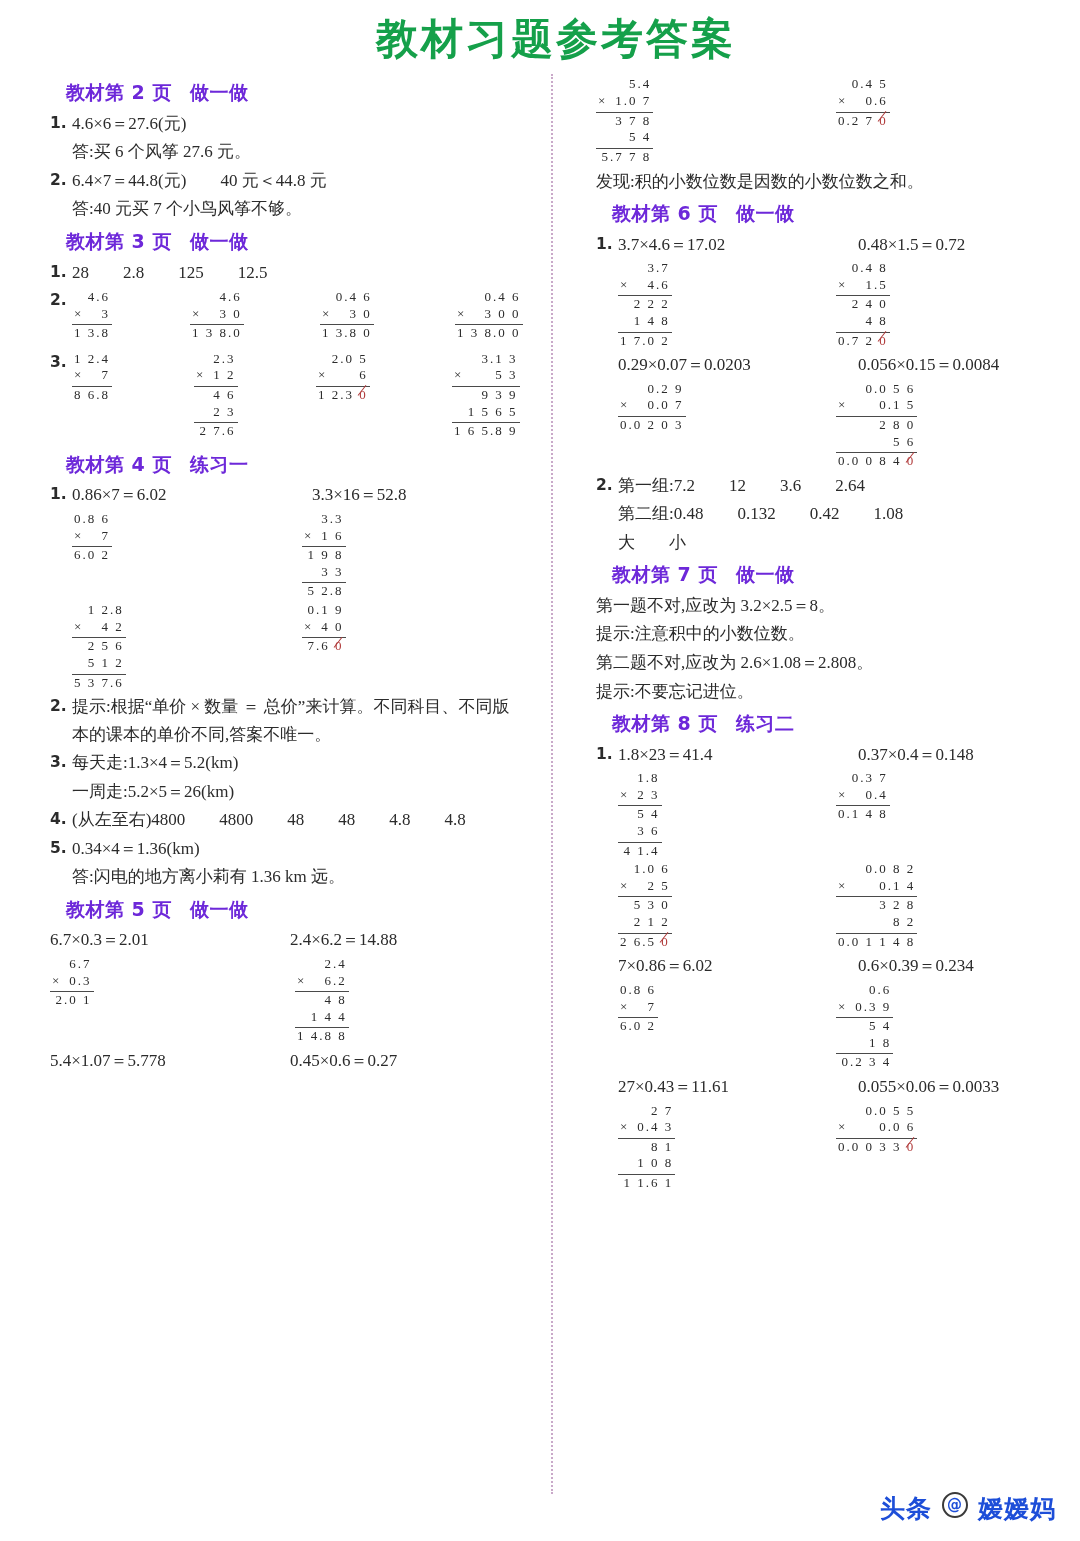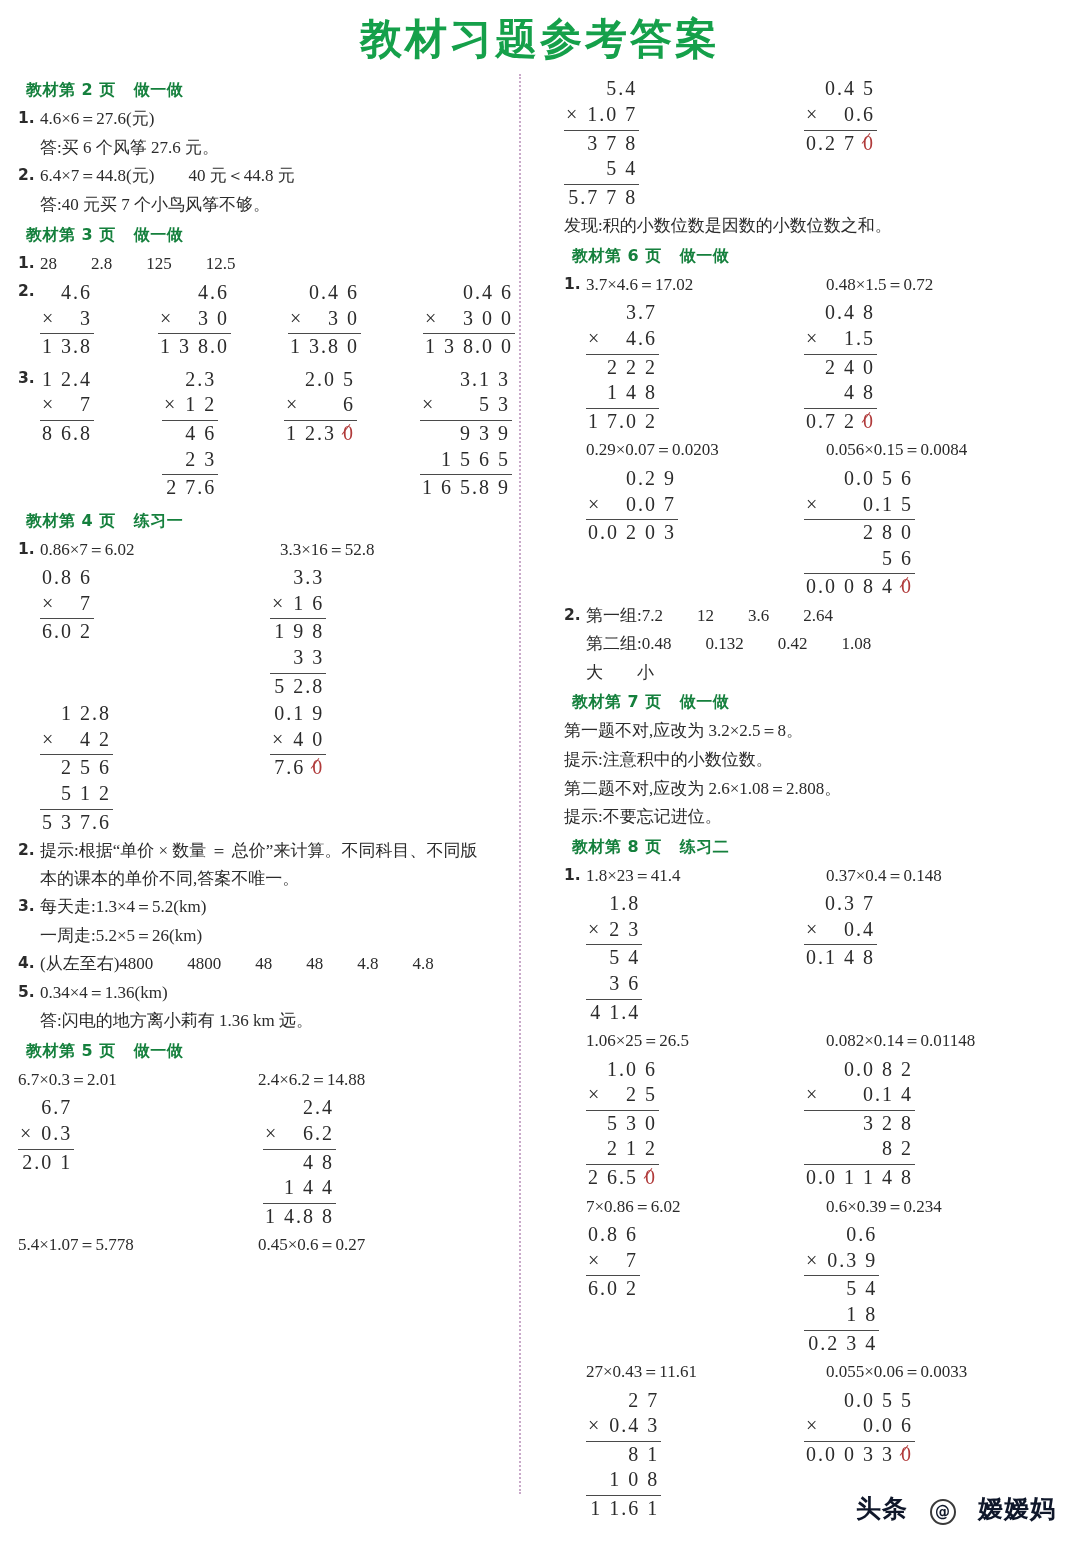--- a/index.html
+++ b/index.html
@@ -3,21 +3,21 @@
 <meta charset="utf-8">
 <style>
   html,body{margin:0;padding:0;background:#fff;}
   body{
     width:1080px;height:1541px;
     font-family:"Liberation Serif","DejaVu Serif",serif;
     color:#2b2b2b;
     position:relative;
     overflow:hidden;
   }
-  .page{position:relative;width:1080px;height:1541px;box-sizing:border-box;}
+  .page{position:relative;width:1080px;height:1541px;box-sizing:border-box;padding-left:32px;}
 
   
   .title{
     text-align:center;
     font-family:"DejaVu Sans","Liberation Sans",sans-serif;
     font-weight:bold;
     font-size:42px;
     letter-spacing:3px;
     color:#15a04a;
     padding:14px 0 10px 0;
@@ -43,25 +43,25 @@
   }
   .divider .line{
     width:0;height:1420px;
     border-left:2px dotted #c9a9c9;
   }
 
   
   .sect{
     font-family:"DejaVu Sans","Liberation Sans",sans-serif;
     font-weight:bold;
-    font-size:16px;
+    font-size:19px;
     letter-spacing:.5px;
-    margin:4px 0 3px 8px;
+    margin:4px 0 3px 16px;
     line-height:1.5;
-    color:#15803d;
+    color:#6d28d9;
   }
   .sect .gap{display:inline-block;width:18px;}
   .row{
     display:flex;
     align-items:flex-start;
     font-size:17px;
     line-height:1.62;
     margin:1px 0;
   }
   .num{
@@ -80,21 +80,21 @@
     text-align:justify;
   }
   .two{display:flex;}
   .two > div:first-child{width:240px;flex:none;}
 
   
   .vgrid{display:flex;margin:2px 0 2px 0;}
   .vslot{flex:none;}
   .vcalc{
     display:inline-block;
-    font-size:20px;
+    font-size:13px;
     line-height:1.28;
     white-space:nowrap;
   }
   .vline{
     display:flex;
     justify-content:flex-end;
     align-items:baseline;
     padding:0 2px 0 2px;
     letter-spacing:1.5px;
   }
@@ -121,23 +121,23 @@
     transform-origin:left center;
   }
 
   
   .watermark{
     position:absolute;
     right:24px;bottom:16px;
     font-family:"DejaVu Sans","Liberation Sans",sans-serif;
     font-weight:bold;
     font-size:25px;
-    color:#0f172a;
+    color:#1d4ed8;
     letter-spacing:1px;
-    display:flex;align-items:flex-end;gap:22px;
+    display:flex;align-items:flex-start;gap:10px;
   }
   .watermark .at{
     display:inline-flex;align-items:center;justify-content:center;
     width:22px;height:22px;border:2px solid #3a3a3a;border-radius:50%;
     font-size:15px;line-height:1;
   }
 </style>
 </head>
 <body>
 
@@ -561,27 +561,20 @@
                   <span class="digits">0.3 7</span>
                 </div><div class="vline bar">
                   <span class="op">×</span>
                   <span class="digits">0.4</span>
                 </div><div class="vline">
                   <span class="digits">0.1 4 8</span>
                 </div></div></div>
           </div>
       </div>
 
-      <div class="row">
-        <div class="num blank">1.</div>
-        <div class="txt two">
-          <div>1.06×25＝26.5</div>
-          <div>0.082×0.14＝0.01148</div>
-        </div>
-      </div>
       <div class="indent">
         <div class="vgrid">
             <div class="vslot" style="width:218px"><div class="vcalc"><div class="vline">
                   <span class="digits">1.0 6</span>
                 </div><div class="vline bar">
                   <span class="op">×</span>
                   <span class="digits">2 5</span>
                 </div><div class="vline">
                   <span class="digits">5 3 0</span>
                 </div><div class="vline bar">

